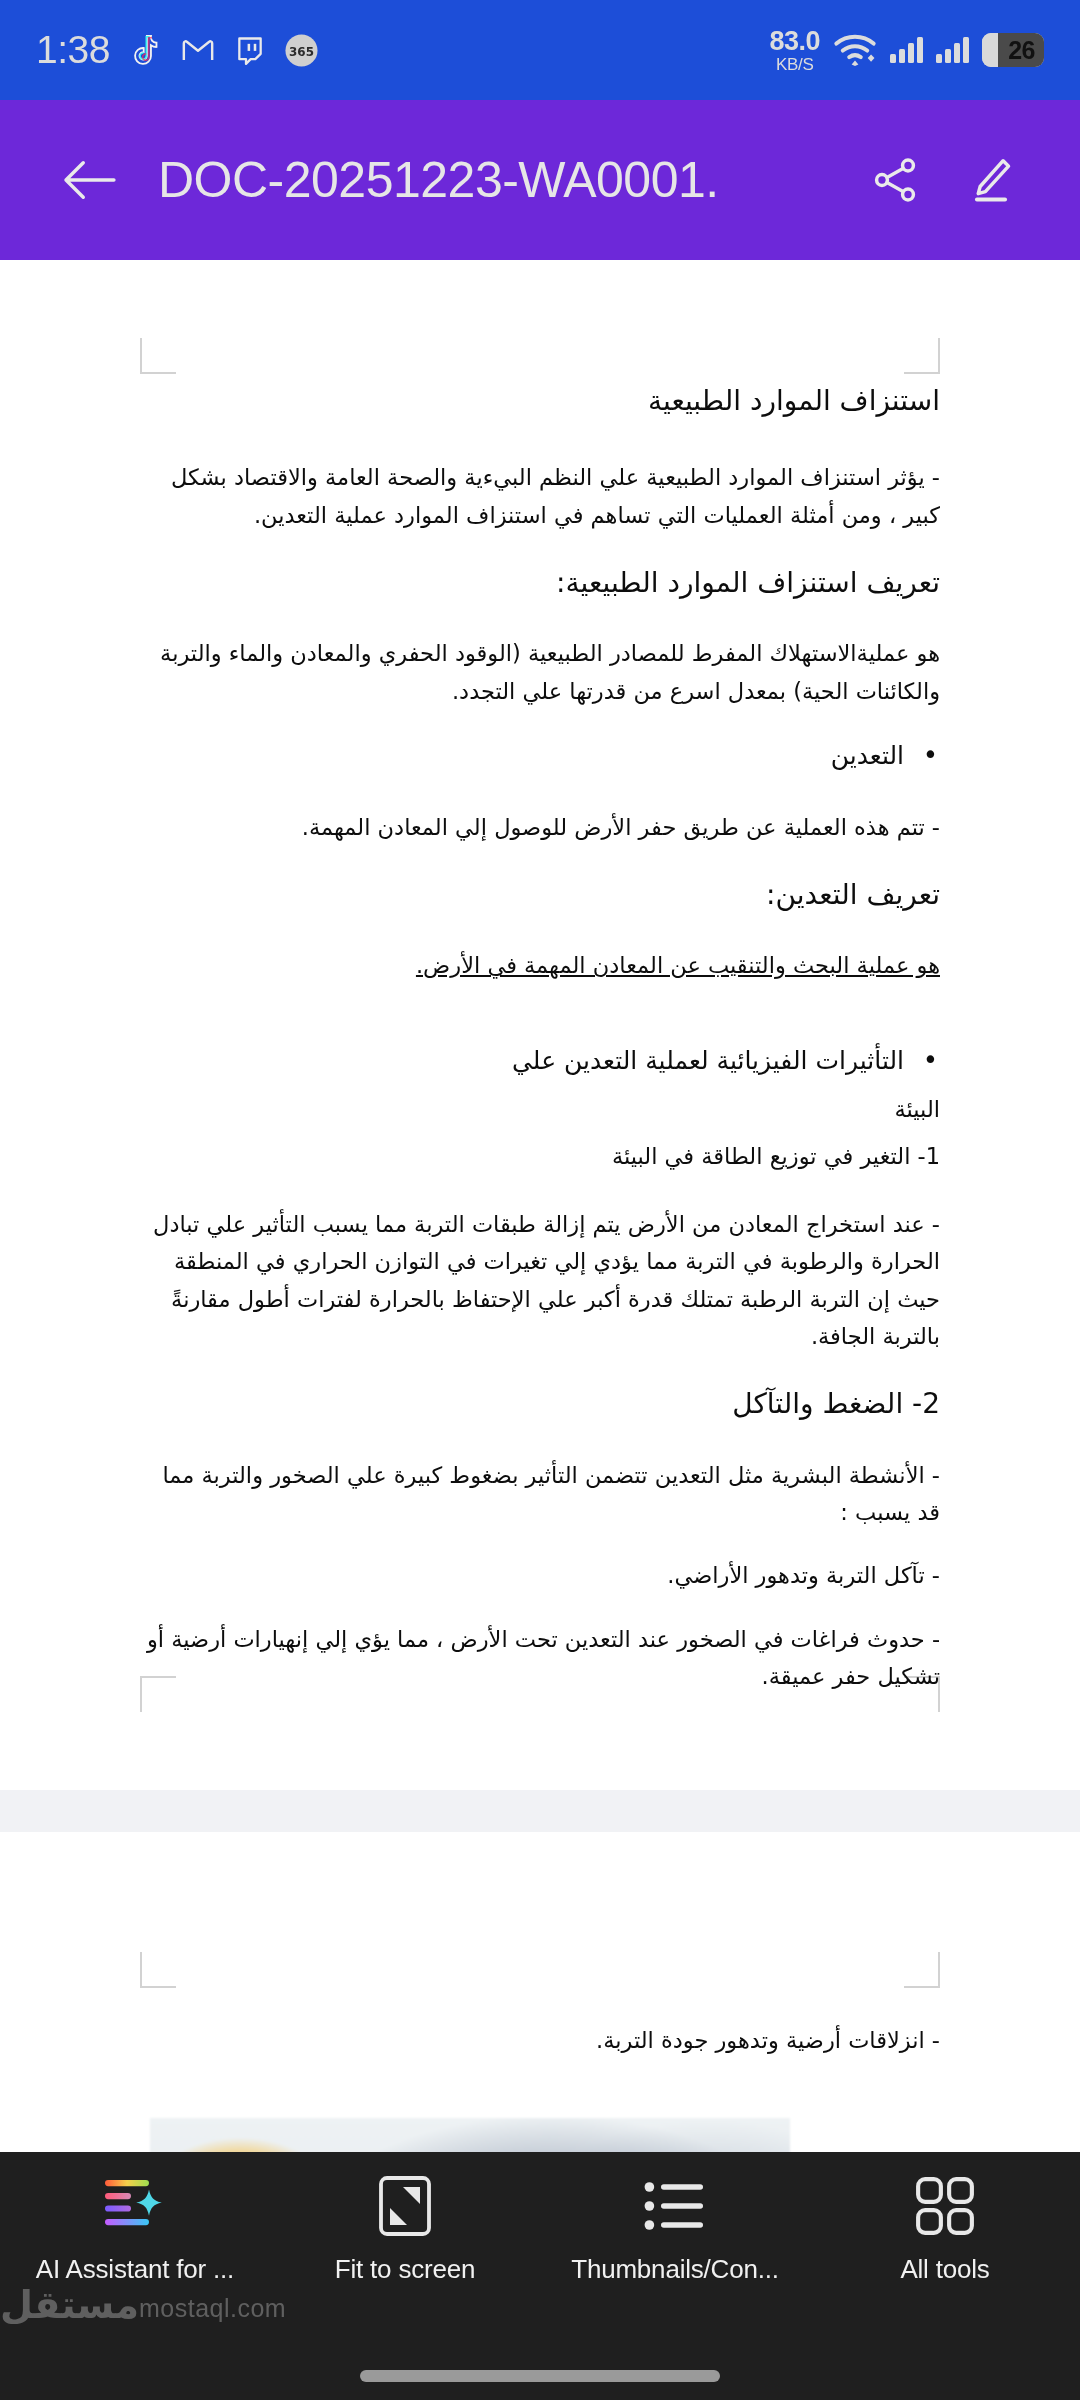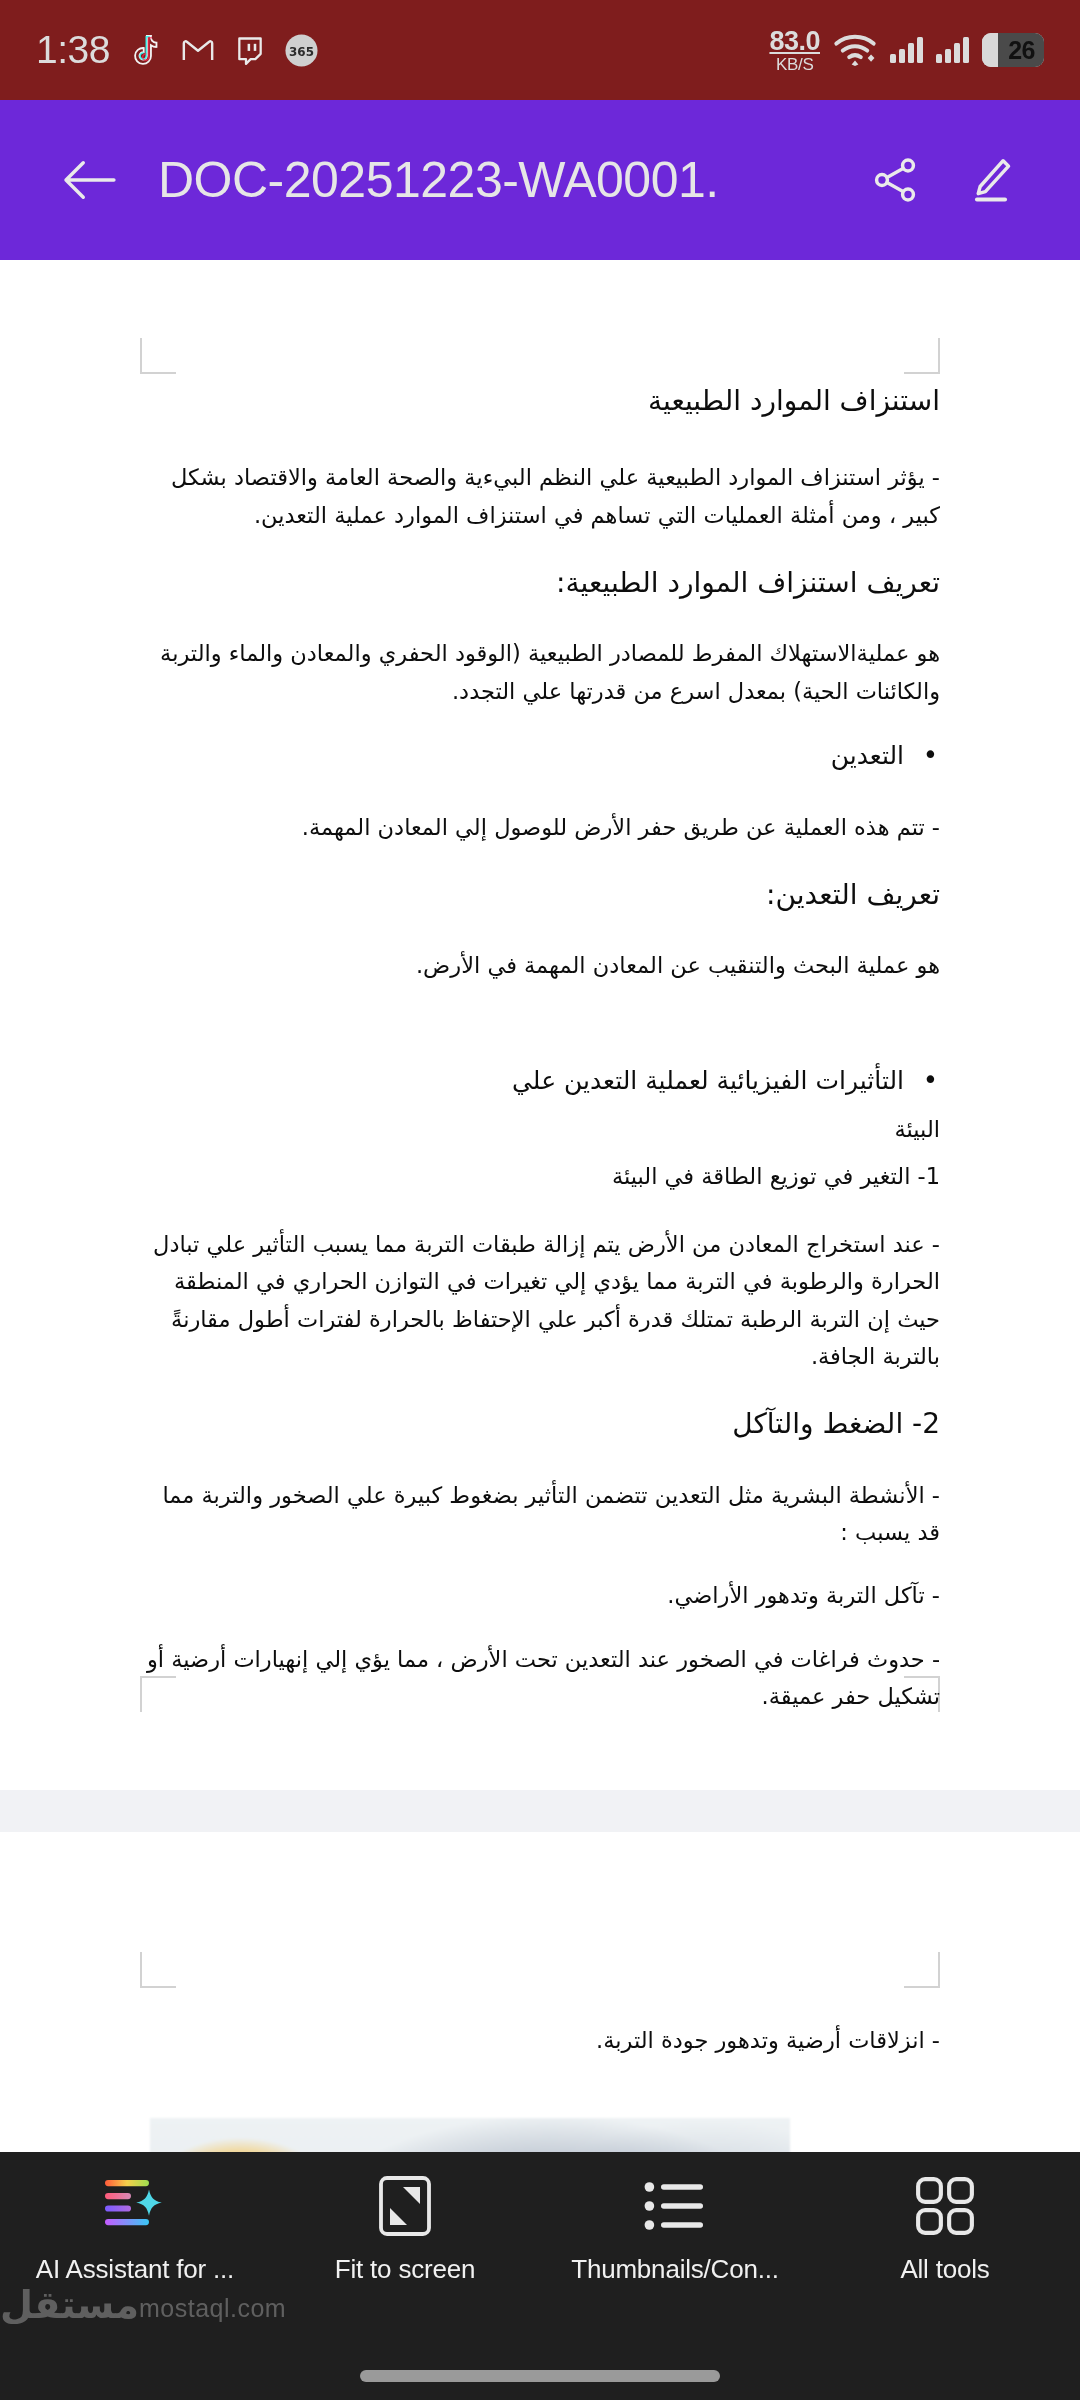--- a/index.html
+++ b/index.html
@@ -8,32 +8,32 @@
     background:#ffffff;
     font-family:"Liberation Sans", sans-serif;
     overflow:hidden;
     position:relative;
   }
 
   
   .status-bar{
     position:absolute; top:0; left:0;
     width:1080px; height:100px;
-    background:#7f1d1d;
+    background:#1d4ed8;
     display:flex; align-items:center;
     padding:0 36px;
     color:#d8d8d8;
   }
   .sb-left{ display:flex; align-items:center; gap:18px; }
   .sb-clock{ font-size:39px; letter-spacing:-0.5px; color:#dcdcdc; font-weight:400; }
   .sb-icon{ display:flex; align-items:center; justify-content:center; }
   .sb-spacer{ flex:1; }
   .sb-right{ display:flex; align-items:center; gap:13px; }
   .netspeed{ display:flex; flex-direction:column; align-items:center; line-height:1; }
-  .netspeed .v{ font-size:27px; font-weight:700; color:#dcdcdc; letter-spacing:-0.5px;text-decoration:underline;}
+  .netspeed .v{ font-size:27px; font-weight:700; color:#dcdcdc; letter-spacing:-0.5px;}
   .netspeed .u{ font-size:17px; font-weight:400; color:#dcdcdc; margin-top:1px; letter-spacing:-0.3px;}
   .bars{ display:flex; align-items:flex-end; gap:3px; height:26px; }
   .bars i{ display:block; width:6px; background:#dcdcdc; border-radius:1.5px; }
   .bars i:nth-child(1){height:9px;} .bars i:nth-child(2){height:14px;}
   .bars i:nth-child(3){height:20px;} .bars i:nth-child(4){height:26px;}
   .battery{
     width:62px; height:34px; border-radius:9px; background:#cfcfcf;
     display:flex; align-items:center; justify-content:flex-end;
     position:relative; overflow:hidden;
   }
@@ -305,21 +305,21 @@
     <span class="mark br" style="right:140px; bottom:78px;"></span>
 
     <div class="content" style="top:118px;">
       <p class="p heading">استنزاف الموارد الطبيعية</p>
       <p class="p small">- يؤثر استنزاف الموارد الطبيعية علي النظم البيءية والصحة العامة والاقتصاد بشكل كبير ، ومن أمثلة العمليات التي تساهم في استنزاف الموارد عملية التعدين.</p>
       <p class="p sub">تعريف استنزاف الموارد الطبيعية:</p>
       <p class="p small">هو عملية‌الاستهلاك المفرط للمصادر الطبيعية  (الوقود الحفري والمعادن والماء والتربة والكائنات الحية) بمعدل اسرع من قدرتها علي التجدد.</p>
       <p class="p bullet" style="margin-right:36px;">التعدين</p>
       <p class="p small">- تتم هذه العملية عن طريق حفر الأرض للوصول إلي المعادن المهمة.</p>
       <p class="p sub">تعريف التعدين:</p>
-      <p class="p small" style="margin-bottom:76px;">هو عملية البحث والتنقيب عن المعادن المهمة في الأرض.</p>
+      <p class="p small" style="margin-bottom:56px;text-decoration:underline;">هو عملية البحث والتنقيب عن المعادن المهمة في الأرض.</p>
       <p class="p bullet tight" style="margin-right:36px;">التأثيرات الفيزيائية لعملية التعدين علي</p>
       <p class="p small tight">البيئة</p>
       <p class="p small" style="margin-bottom:30px;">1- التغير في توزيع الطاقة في البيئة</p>
       <p class="p small">- عند استخراج المعادن من الأرض يتم إزالة طبقات التربة مما يسبب التأثير علي تبادل الحرارة والرطوبة في التربة مما يؤدي إلي تغيرات في التوازن الحراري في المنطقة حيث إن التربة الرطبة تمتلك قدرة أكبر علي الإحتفاظ بالحرارة لفترات أطول مقارنةً بالتربة الجافة.</p>
       <p class="p sub">2- الضغط والتآكل</p>
       <p class="p small">- الأنشطة البشرية مثل التعدين تتضمن التأثير بضغوط كبيرة علي الصخور والتربة مما قد يسبب :</p>
       <p class="p small">- تآكل التربة وتدهور الأراضي.</p>
       <p class="p small">- حدوث فراغات في الصخور عند التعدين تحت الأرض ، مما يؤي إلي إنهيارات أرضية أو تشكيل حفر عميقة.</p>
     </div>
   </div>

